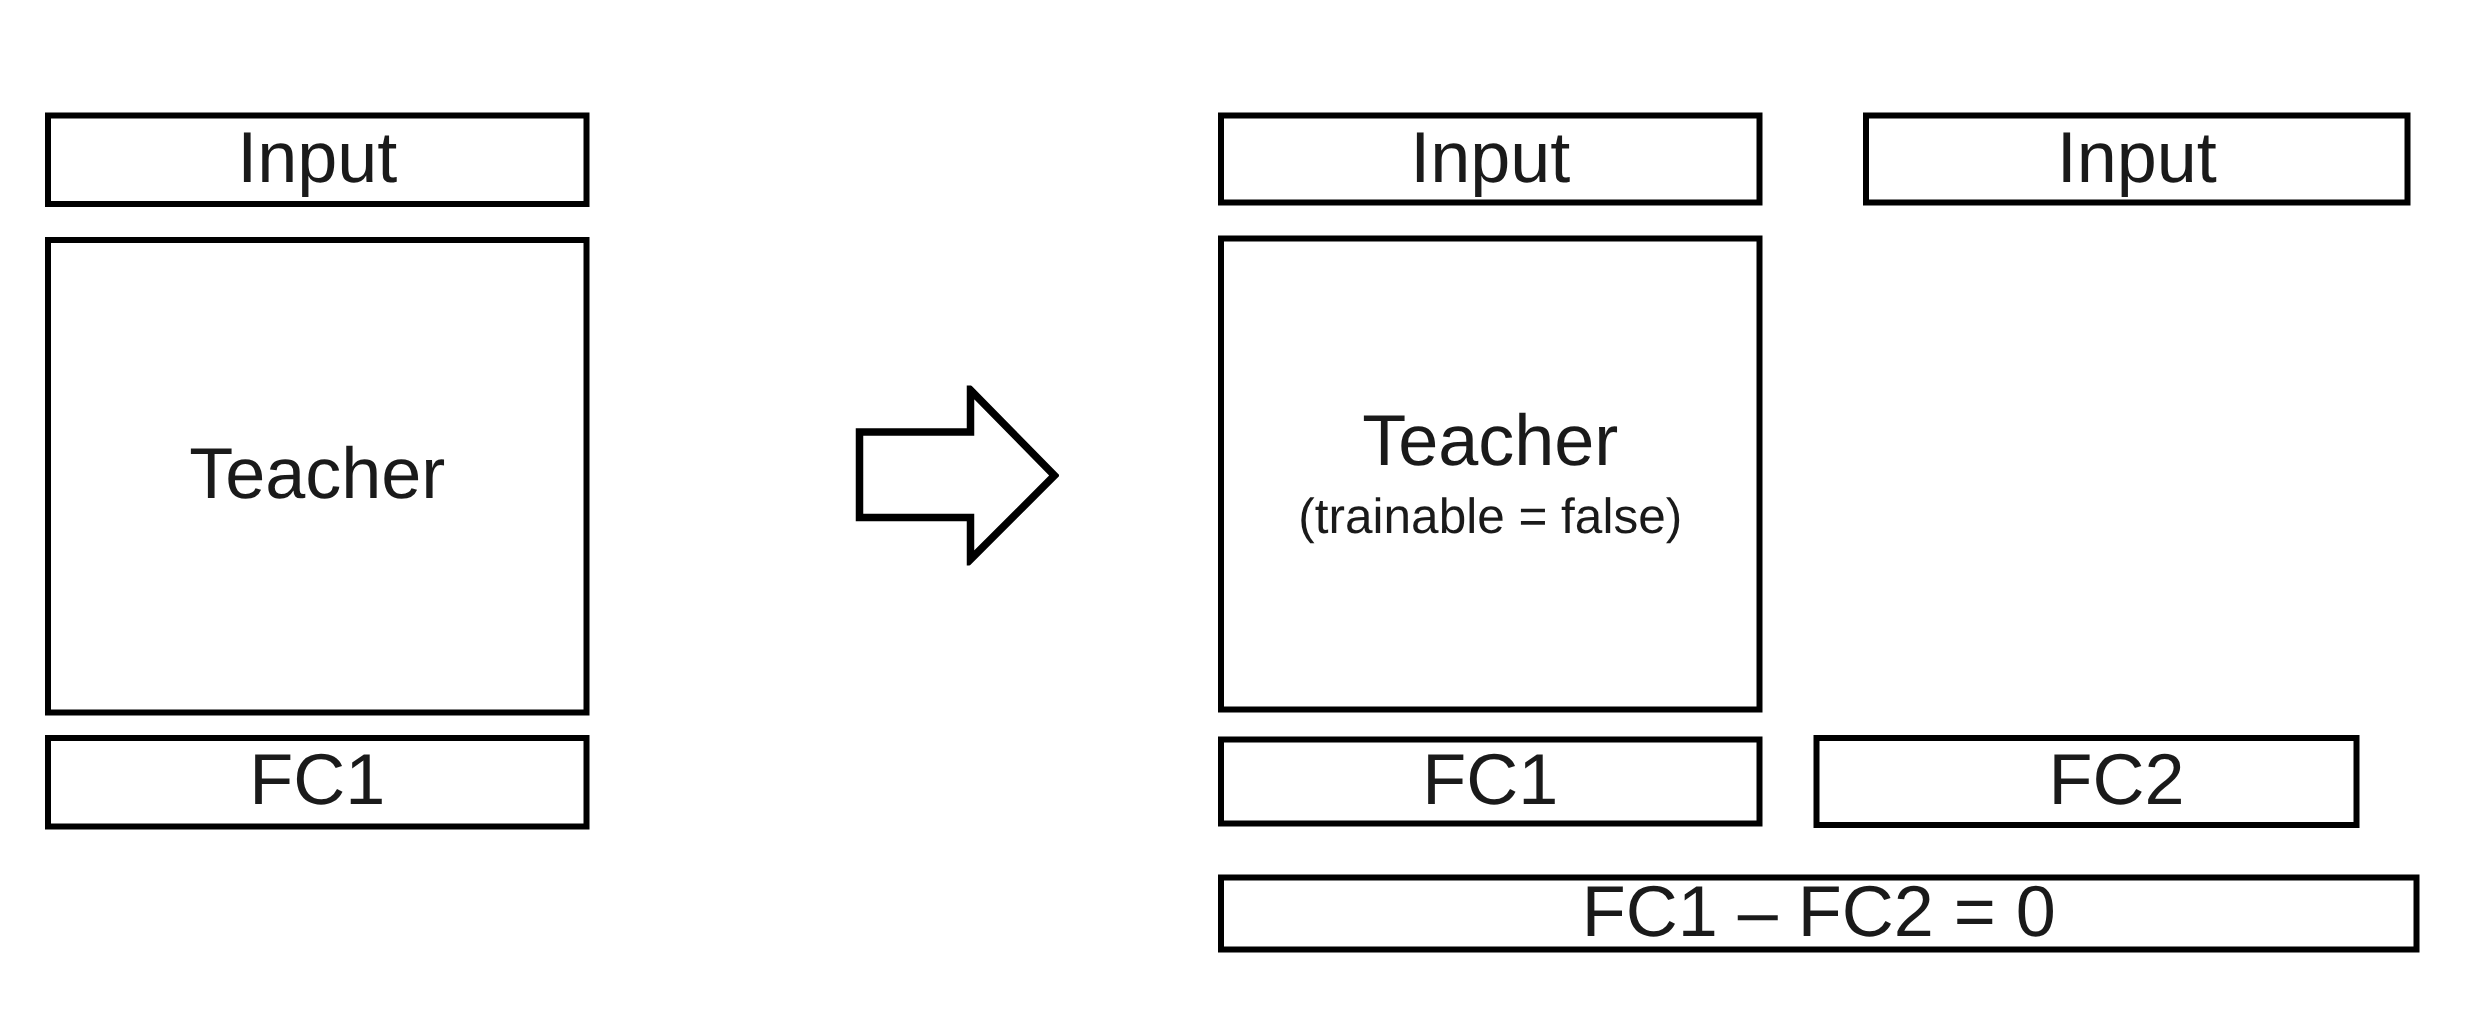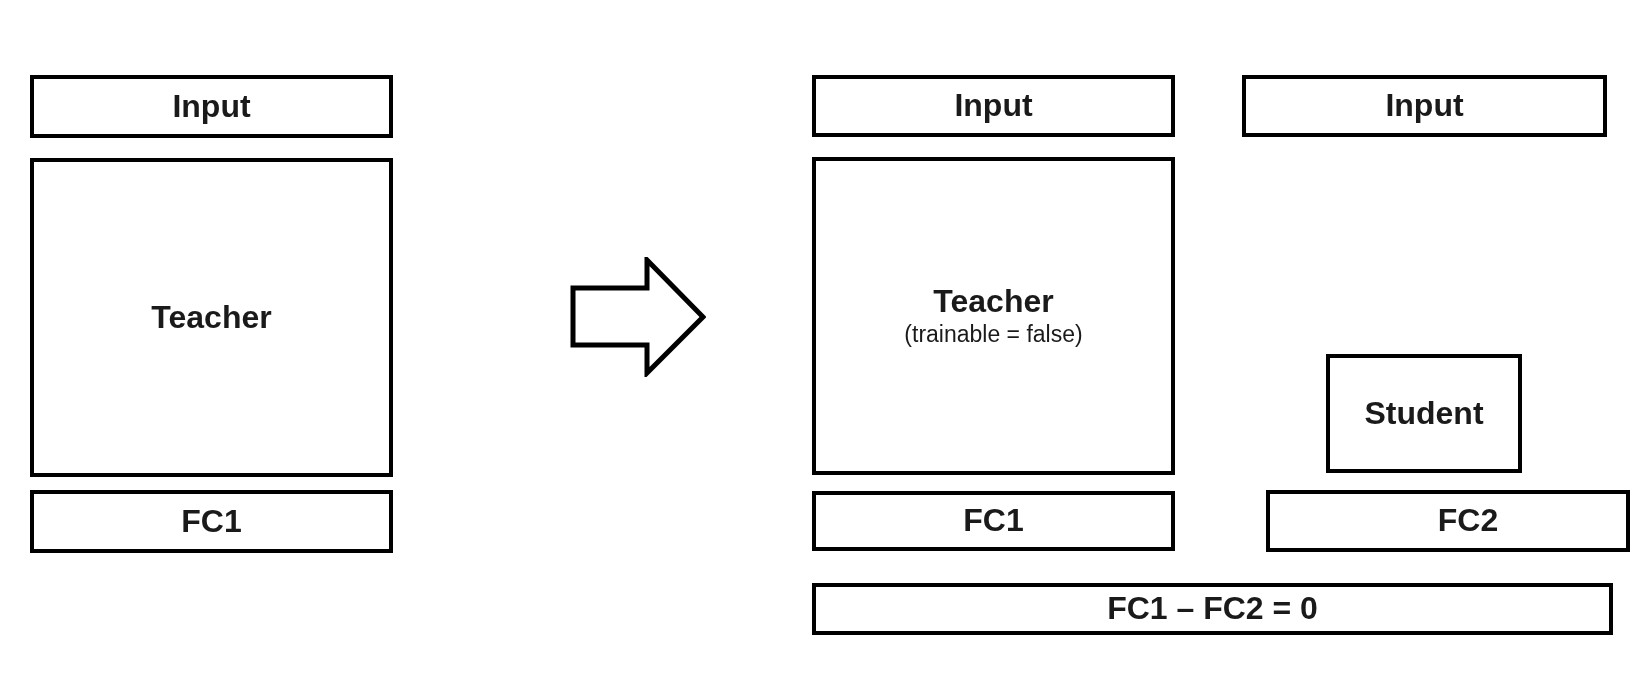--- a/index.html
+++ b/index.html
@@ -20,27 +20,26 @@
     position: absolute;
     box-sizing: border-box;
     border: 4px solid #000000;
     background: #ffffff;
     display: flex;
     align-items: center;
     justify-content: center;
     text-align: center;
   }
   .label {
-    font-size: 32px;
+    font-size: 48px;
     line-height: 1.1;
     white-space: nowrap;
-    font-weight: bold;
   }
   .sublabel {
-    font-size: 23px;
+    font-size: 33px;
     line-height: 1.2;
     white-space: nowrap;
   }
   .two-line {
     display: flex;
     flex-direction: column;
     align-items: center;
     gap: 2px;
   }
   
@@ -49,21 +48,21 @@
   .box-fc1-left     { left: 30px;  top: 490px; width: 363px; height: 63px; }
   
   .arrow-wrap { position: absolute; left: 570px; top: 257px; width: 136px; height: 120px; }
   
   .box-input-teacher   { left: 812px; top: 75px;  width: 363px; height: 62px; }
   .box-teacher-frozen  { left: 812px; top: 157px; width: 363px; height: 318px; }
   .box-fc1-right       { left: 812px; top: 491px; width: 363px; height: 60px; }
   
   .box-input-student { left: 1242px; top: 75px;  width: 365px; height: 62px; }
   .box-student       { left: 1326px; top: 354px; width: 196px; height: 119px; }
-  .box-fc2           { left: 1266px; top: 490px; width: 364px; height: 62px; padding-left: 40px; }
+  .box-fc2           { left: 1209px; top: 490px; width: 364px; height: 62px; padding-left: 40px; }
   
   .box-constraint { left: 812px; top: 583px; width: 801px; height: 52px; }
 </style>
 </head>
 <body>
 
 <div class="canvas">
 
   <div class="box box-input-left">
     <span class="label">Input</span>
@@ -90,23 +89,20 @@
       <span class="sublabel">(trainable = false)</span>
     </div>
   </div>
   <div class="box box-fc1-right">
     <span class="label">FC1</span>
   </div>
 
   <div class="box box-input-student">
     <span class="label">Input</span>
   </div>
-  <div class="box box-student">
-    <span class="label">Student</span>
-  </div>
   <div class="box box-fc2">
     <span class="label">FC2</span>
   </div>
 
   <div class="box box-constraint">
     <span class="label">FC1 – FC2 = 0</span>
   </div>
 
 </div>
 

